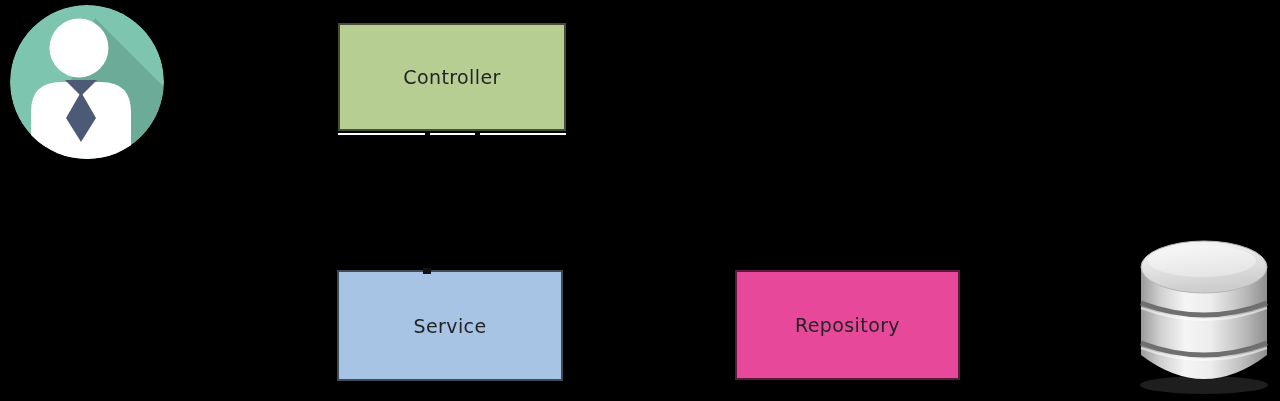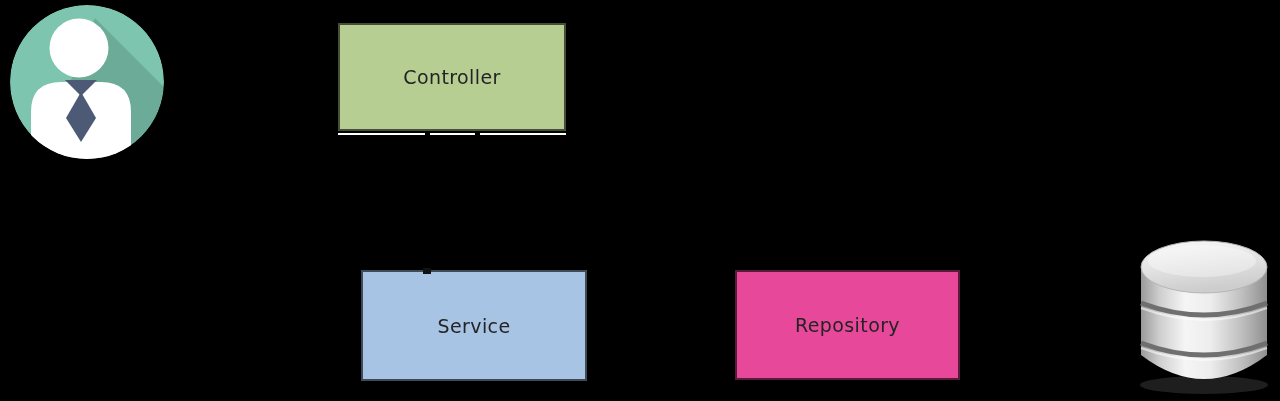--- a/index.html
+++ b/index.html
@@ -10,21 +10,21 @@
   }
   .canvas{position:absolute;inset:0;}
   .node{
     position:absolute;
     border:2px solid rgba(0,0,0,0.62);
     box-sizing:border-box;
     display:flex;align-items:center;justify-content:center;
     color:#242424;font-size:19px;letter-spacing:0.4px;font-weight:500;
   }
   .node-controller{left:338px;top:23px;width:228px;height:108px;background:#b6ce92;}
-  .node-service{left:337px;top:270px;width:226px;height:111px;background:#a7c4e5;margin-left:24px;}
+  .node-service{left:337px;top:270px;width:226px;height:111px;background:#a7c4e5;}
   .node-repository{left:735px;top:270px;width:225px;height:110px;background:#e8489a;}
   .underline-seg{position:absolute;top:133px;height:2px;background:#ffffff;}
   .useg1{left:338px;width:87px;}
   .useg2{left:430px;width:45px;}
   .useg3{left:480px;width:86px;}
   .arrowhead-mark{position:absolute;left:423px;top:268px;width:8px;height:6px;background:#111111;}
   .actor{position:absolute;left:9px;top:4px;width:156px;height:156px;}
   .db{position:absolute;left:1139px;top:239px;width:130px;height:158px;}
 </style>
 </head>

